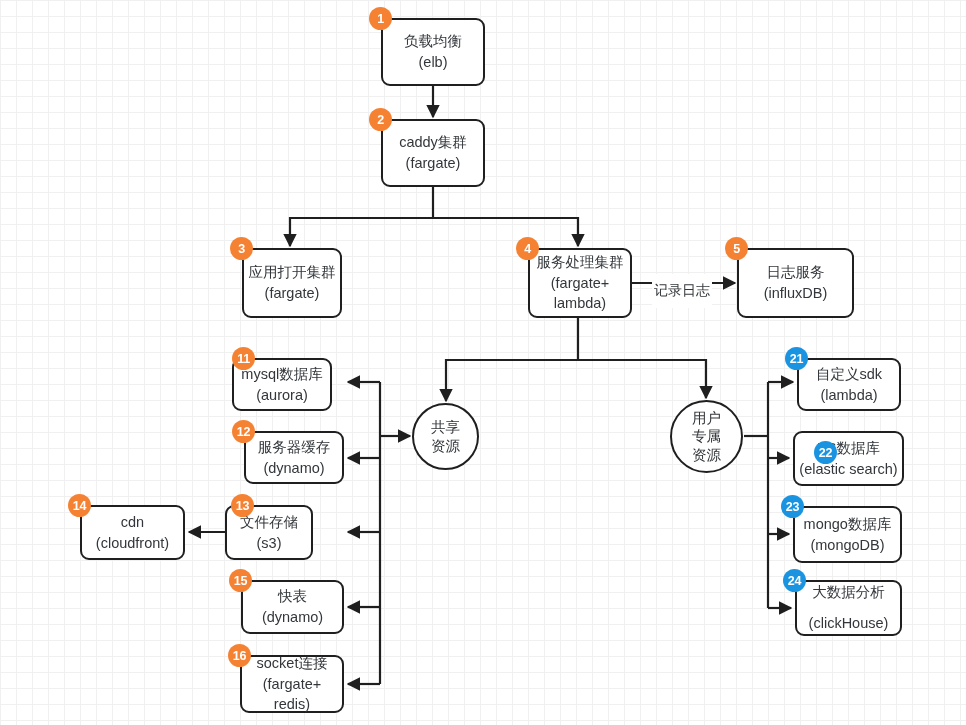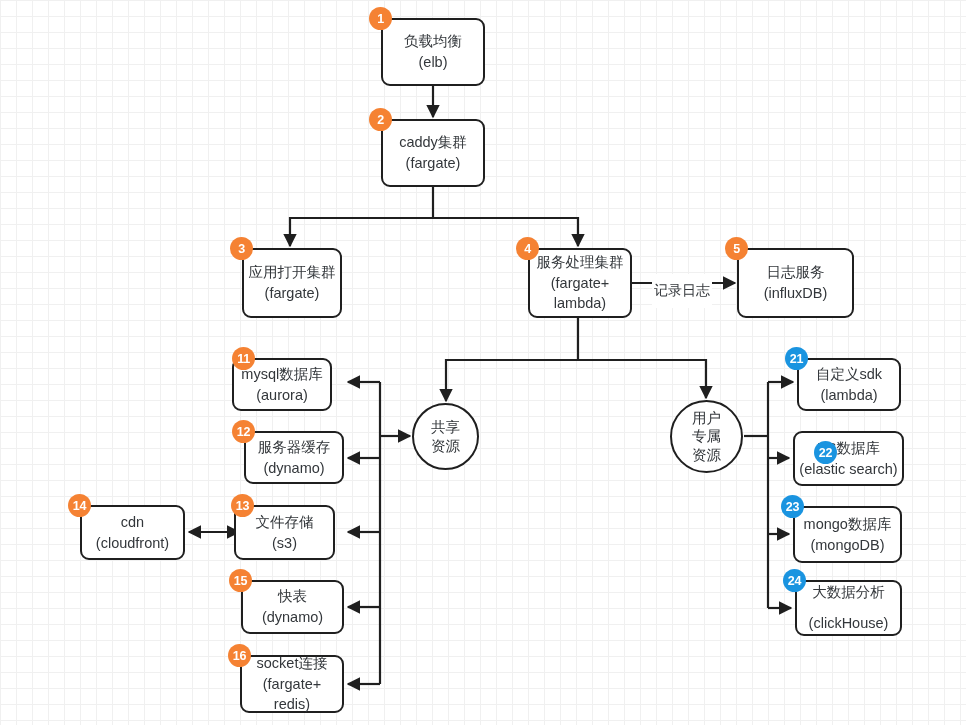--- a/index.html
+++ b/index.html
@@ -181,21 +181,21 @@
       <div class="node" style="left: 232px; top: 358px; width: 100px; height: 53px;">
         <span class="ln">mysql数据库</span>
         <span class="ln">(aurora)</span>
       </div>
       <div class="badge orange" style="left: 232px; top: 347px;">11</div>
       <div class="node" style="left: 244px; top: 431px; width: 100px; height: 53px;">
         <span class="ln">服务器缓存</span>
         <span class="ln">(dynamo)</span>
       </div>
       <div class="badge orange" style="left: 232px; top: 420px;">12</div>
-      <div class="node" style="left: 234px; top: 505px; width: 101px; height: 55px;">
+      <div class="node" style="left: 225px; top: 505px; width: 88px; height: 55px;">
         <span class="ln">文件存储</span>
         <span class="ln">(s3)</span>
       </div>
       <div class="badge orange" style="left: 231px; top: 494px;">13</div>
       <div class="node" style="left: 80px; top: 505px; width: 105px; height: 55px;">
         <span class="ln">cdn</span>
         <span class="ln">(cloudfront)</span>
       </div>
       <div class="badge orange" style="left: 68px; top: 494px;">14</div>
       <div class="node" style="left: 241px; top: 580px; width: 103px; height: 54px;">

